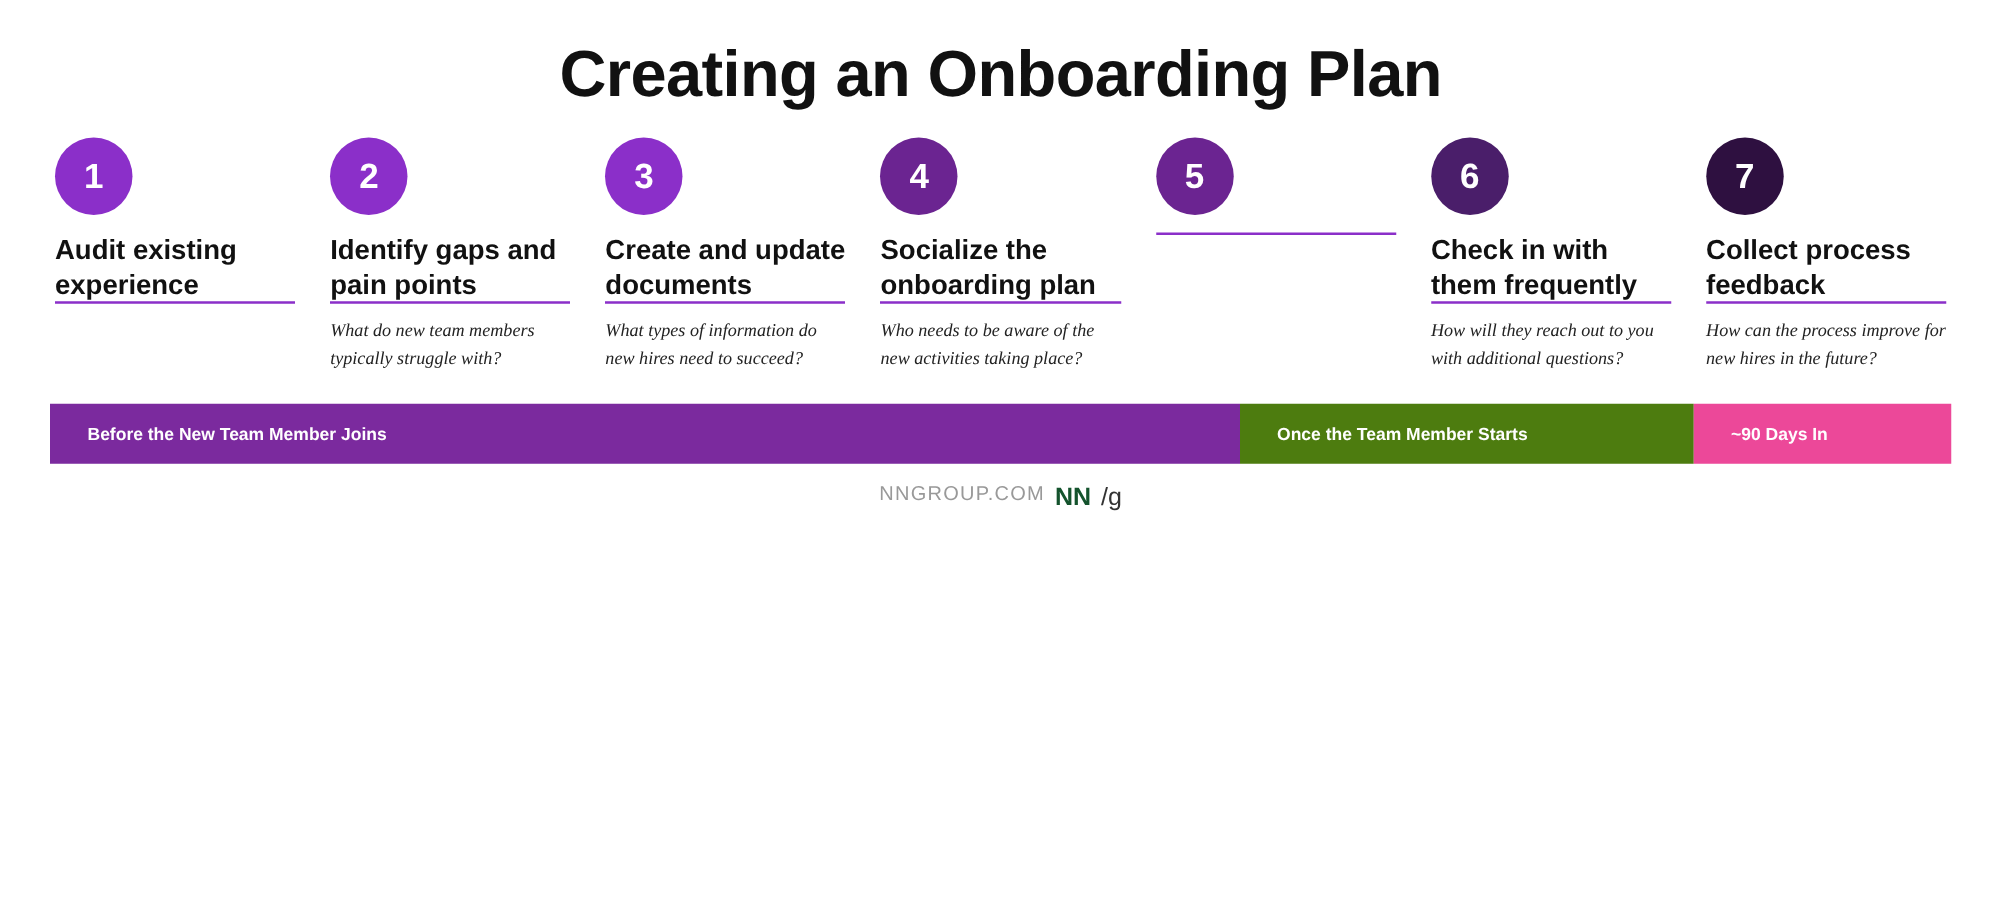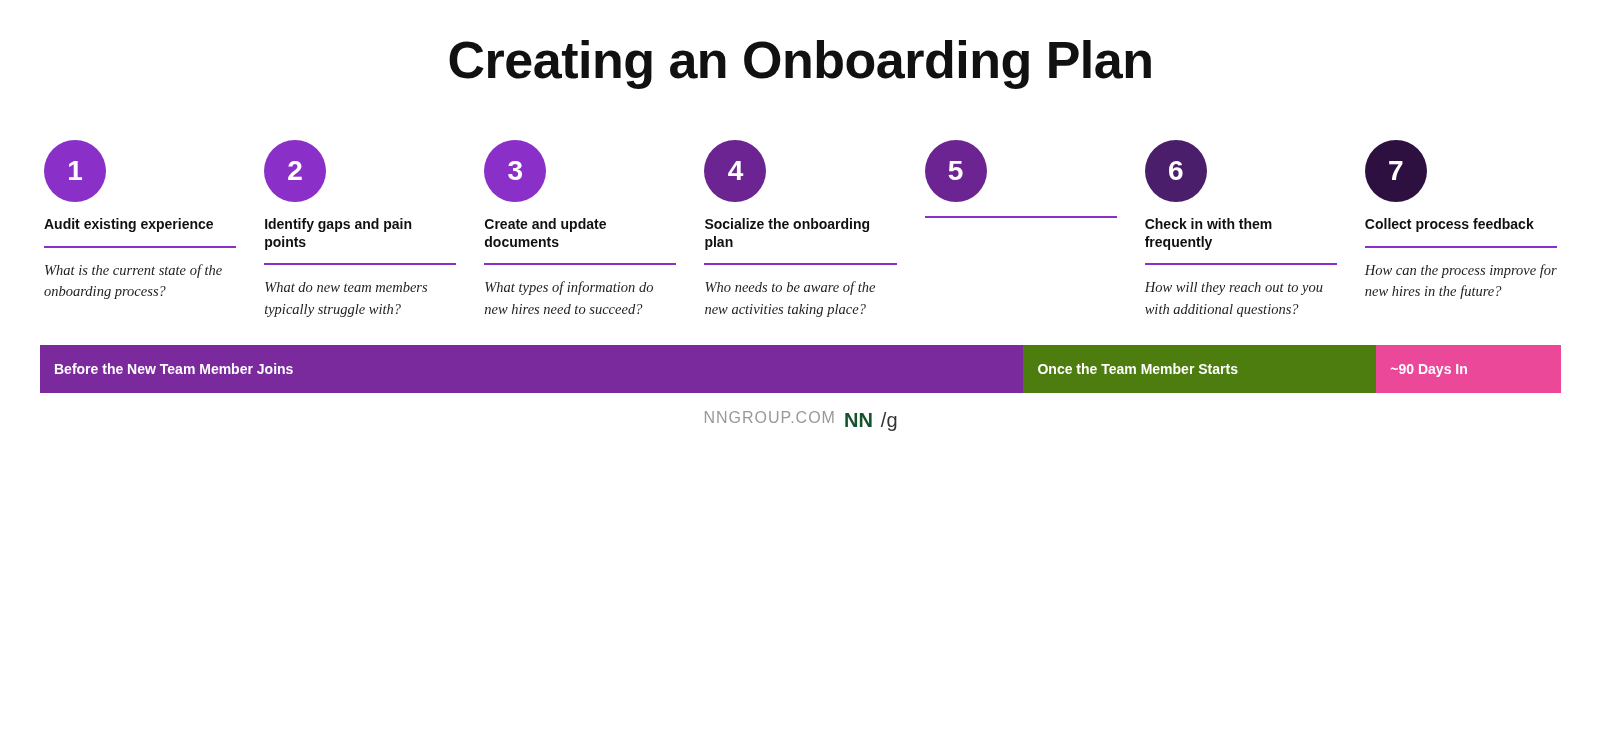--- a/index.html
+++ b/index.html
@@ -12,21 +12,21 @@
       flex-direction: column;
       align-items: center;
       justify-content: flex-start;
       padding: 30px 40px 20px;
     }
     .page-title {
       font-family: Arial, Helvetica, sans-serif;
       font-weight: 900;
       font-size: 52px;
       color: #111;
-      margin-bottom: 50px;
+      margin-bottom: 20px;
       text-align: left;
       letter-spacing: -0.5px;
     }
     .steps-container {
       display: flex;
       flex-direction: row;
       width: 100%;
       gap: 0;
     }
     .step {
@@ -51,24 +51,24 @@
       font-weight: 700;
       font-size: 28px;
       color: #fff;
       margin-bottom: 14px;
       flex-shrink: 0;
     }
 
     .step-title {
       font-family: Arial, Helvetica, sans-serif;
       font-weight: 900;
-      font-size: 14px;
+      font-size: 22px;
       color: #111;
       line-height: 1.25;
-      margin-bottom: 12px;
+      margin-bottom: 0;
     }
     .step-divider {
       width: 100%;
       height: 2px;
       background-color: #8B2FC9;
       margin-bottom: 12px;
     }
     .step-question {
       font-family: Georgia, serif;
       font-style: italic;
@@ -81,21 +81,21 @@
       width: 100%;
       display: flex;
       flex-direction: row;
       margin-top: 24px;
       height: 36px;
     }
     .timeline-segment {
       display: flex;
       align-items: center;
       justify-content: flex-start;
-      padding: 0 14px;
+      padding: 0 30px;
       font-family: Arial, Helvetica, sans-serif;
       font-weight: 700;
       font-size: 14px;
       color: #fff;
       height: 48px;
     }
     .tl-purple { background-color: #7B2A9E; }
     .tl-dark-purple { background-color: #4d7c0f; }
     .tl-darkest { background-color: #ec4899; }
 
@@ -127,21 +127,20 @@
 </head>
 <body>
 
 <h1 class="page-title">Creating an Onboarding Plan</h1>
 
 <div class="steps-container" id="steps-container">
     <div class="step">
       <div class="step-number-circle" style="background-color: #8B2FC9;">1</div>
       <div class="step-title">Audit existing experience</div>
       <div class="step-divider"></div>
-      <div class="step-question">What is the current state of the onboarding process?</div>
     </div>
     <div class="step">
       <div class="step-number-circle" style="background-color: #8B2FC9;">2</div>
       <div class="step-title">Identify gaps and pain points</div>
       <div class="step-divider"></div>
       <div class="step-question">What do new team members typically struggle with?</div>
     </div>
     <div class="step">
       <div class="step-number-circle" style="background-color: #8B2FC9;">3</div>
       <div class="step-title">Create and update documents</div>

